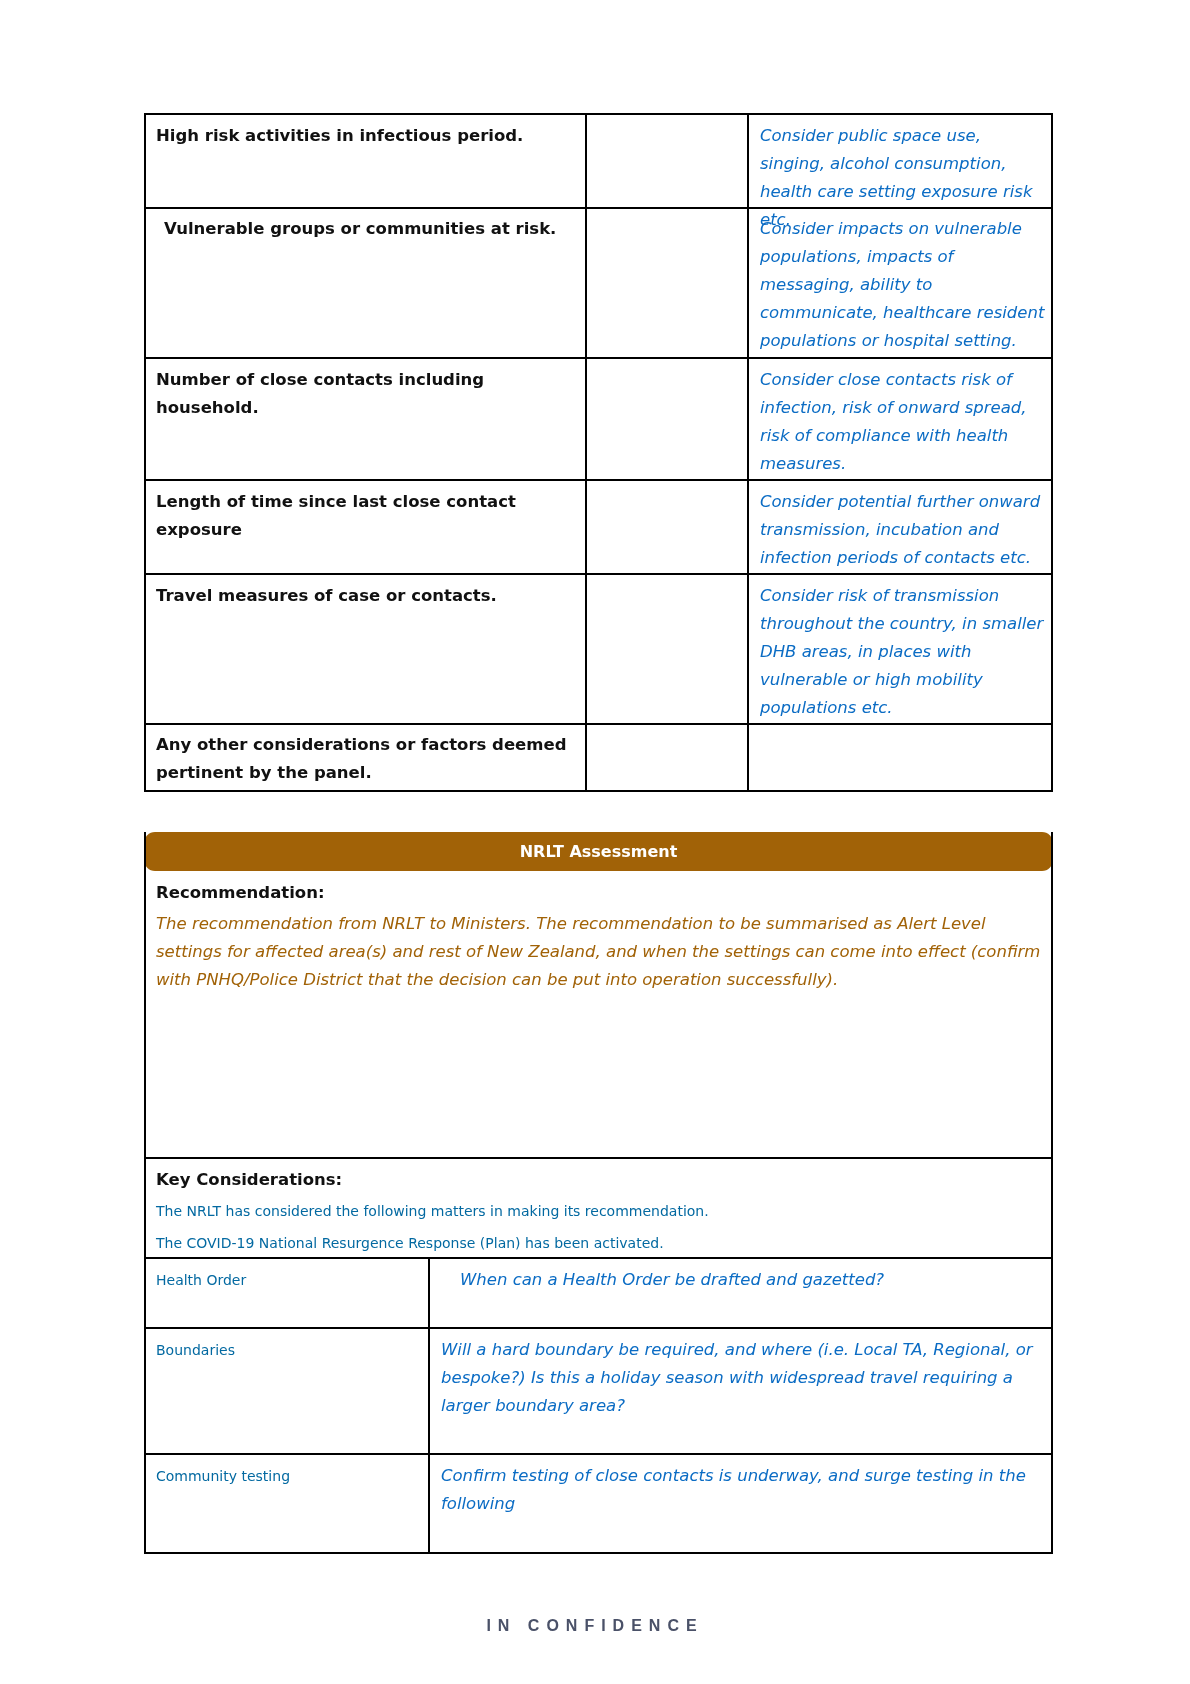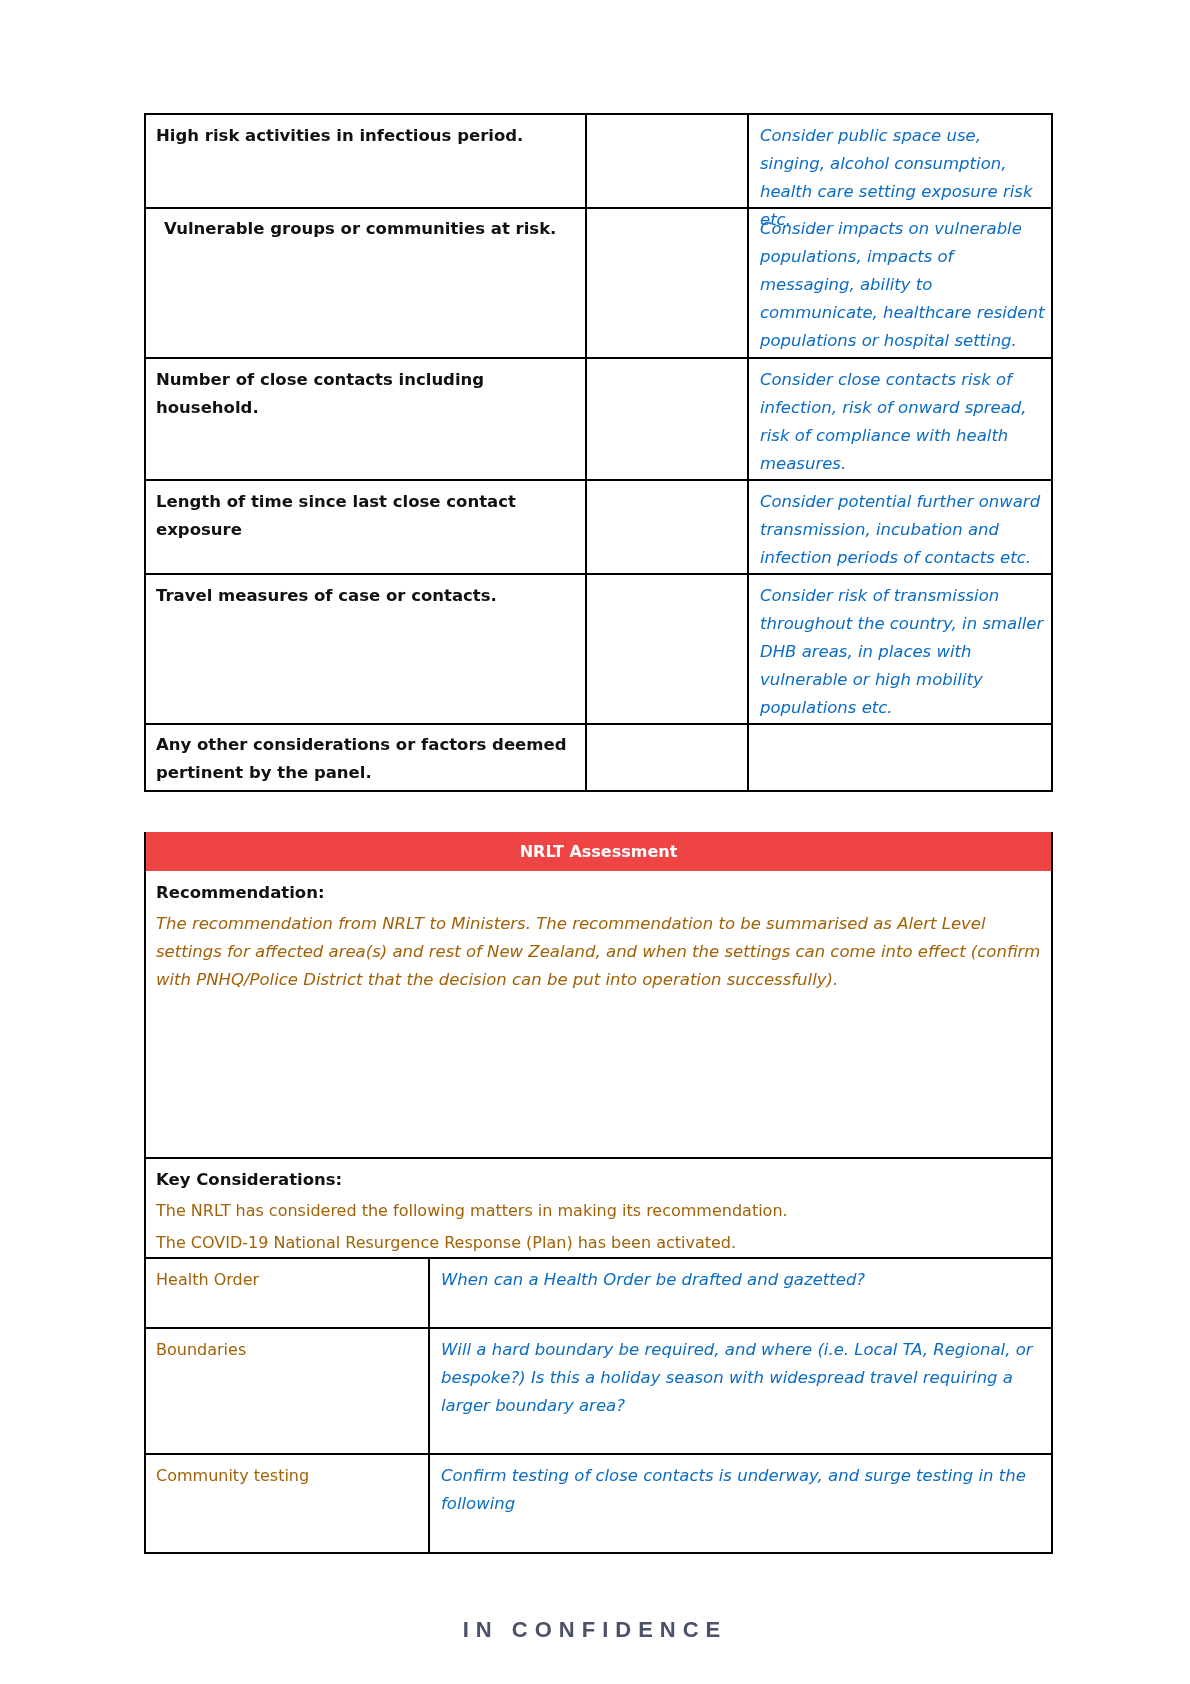--- a/index.html
+++ b/index.html
@@ -3,25 +3,25 @@
 <meta charset="utf-8">
 <style>
   html, body { margin:0; padding:0; background:#ffffff; }
   body { width:1190px; height:1684px; position:relative; overflow:hidden;
          font-family:"Liberation Sans", sans-serif; color:#000; }
   .abs { position:absolute; box-sizing:border-box; }
   .hline { position:absolute; background:#000; height:2px; }
   .vline { position:absolute; background:#000; width:2px; }
   .cell-bold { font-family:"DejaVu Sans", sans-serif; font-weight:bold; font-size:16.5px; line-height:28px; color:#111; }
   .cell-blue { font-family:"DejaVu Sans", sans-serif; font-style:italic; font-size:16.5px; line-height:28px; color:#0b6cc4; }
-  .cell-plain { font-family:"DejaVu Sans", sans-serif; font-size:16px; line-height:28px; color:#a16207; }
+  .cell-plain { font-family:"DejaVu Sans", sans-serif; font-size:14px; line-height:28px; color:#0369a1; }
   .cell-ital { font-family:"DejaVu Sans", sans-serif; font-style:italic; font-size:16.5px; line-height:28px; color:#a16207; }
-  .nrlt-header { background:#ef4444; color:#fff; font-family:"DejaVu Sans", sans-serif; font-weight:bold; font-size:16px;
-                 display:flex; align-items:center; justify-content:center; }
-  .footer { font-family:"Liberation Sans", sans-serif; font-weight:bold; font-size:22px; letter-spacing:7px; color:#4a5168; text-align:center; }
+  .nrlt-header { background:#a16207; color:#fff; font-family:"DejaVu Sans", sans-serif; font-weight:bold; font-size:16px;
+                 display:flex; align-items:center; justify-content:center;border-radius:11px; }
+  .footer { font-family:"Liberation Sans", sans-serif; font-weight:bold; font-size:16px; letter-spacing:7px; color:#4a5168; text-align:center; }
 </style>
 </head>
 <body>
 
 <div>
 
   <div class="hline" style="left:144px;top:113px;width:909px;"></div>
   <div class="hline" style="left:144px;top:207px;width:909px;"></div>
   <div class="hline" style="left:144px;top:357px;width:909px;"></div>
   <div class="hline" style="left:144px;top:479px;width:909px;"></div>
@@ -72,21 +72,21 @@
 
   <div class="abs cell-bold" style="left:156px;top:879px;width:880px;">Recommendation:</div>
   <div class="abs cell-ital" style="left:156px;top:910px;width:886px;">The recommendation from NRLT to Ministers. The recommendation to be summarised as Alert Level settings for affected area(s) and rest of New Zealand, and when the settings can come into effect (confirm with PNHQ/Police District that the decision can be put into operation successfully).</div>
   <div class="abs" style="left:146px;top:1000px;width:905px;height:156px;"></div>
 
   <div class="abs cell-bold" style="left:156px;top:1166px;width:880px;">Key Considerations:</div>
   <div class="abs cell-plain" style="left:156px;top:1197px;width:880px;">The NRLT has considered the following matters in making its recommendation.</div>
   <div class="abs cell-plain" style="left:156px;top:1229px;width:880px;">The COVID-19 National Resurgence Response (Plan) has been activated.</div>
 
   <div class="abs cell-plain" style="left:156px;top:1266px;width:265px;">Health Order</div>
-  <div class="abs cell-blue" style="left:441px;top:1266px;width:600px;">When can a Health Order be drafted and gazetted?</div>
+  <div class="abs cell-blue" style="left:460px;top:1266px;width:600px;">When can a Health Order be drafted and gazetted?</div>
 
   <div class="abs cell-plain" style="left:156px;top:1336px;width:265px;">Boundaries</div>
   <div class="abs cell-blue" style="left:441px;top:1336px;width:600px;">Will a hard boundary be required, and where (i.e. Local TA, Regional, or bespoke?) Is this a holiday season with widespread travel requiring a larger boundary area?</div>
 
   <div class="abs cell-plain" style="left:156px;top:1462px;width:265px;">Community testing</div>
   <div class="abs cell-blue" style="left:441px;top:1462px;width:600px;">Confirm testing of close contacts is underway, and surge testing in the following</div>
 </div>
 
 <div class="abs footer" style="left:0;top:1617px;width:1190px;">IN CONFIDENCE</div>
 

